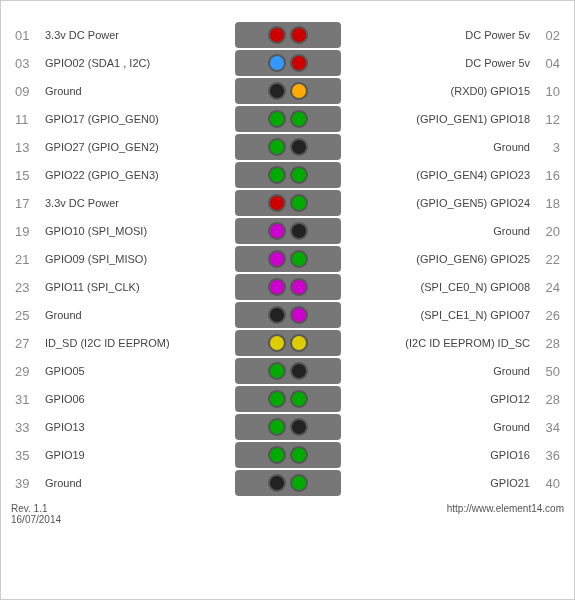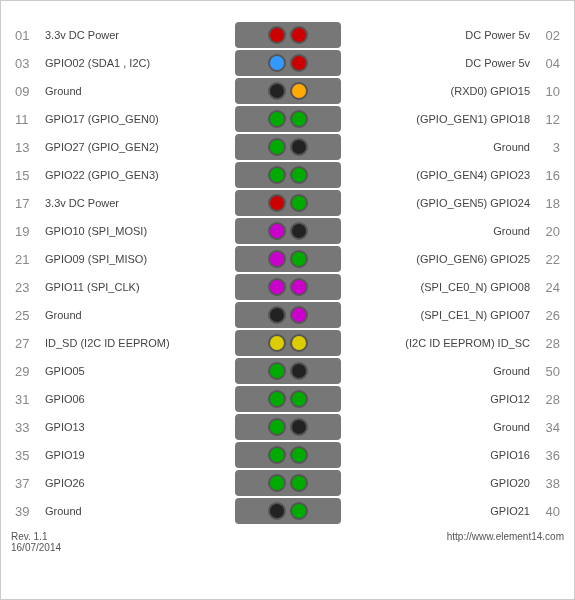--- a/index.html
+++ b/index.html
@@ -328,34 +328,20 @@
               <div class="pin-pair">
                 <div class="pin-circle" style="background: rgb(0, 170, 0);"></div>
                 <div class="pin-circle" style="background: rgb(0, 170, 0);"></div>
               </div>
             </div>
           </td>
           <td class="name-right">GPIO16</td>
           <td class="pin-num pin-num-right">36</td>
         </tr>
         <tr>
-          <td class="pin-num pin-num-left">37</td>
-          <td class="name-left">GPIO26</td>
-          <td class="connector">
-            <div class="connector-body">
-              <div class="pin-pair">
-                <div class="pin-circle" style="background: rgb(0, 170, 0);"></div>
-                <div class="pin-circle" style="background: rgb(0, 170, 0);"></div>
-              </div>
-            </div>
-          </td>
-          <td class="name-right">GPIO20</td>
-          <td class="pin-num pin-num-right">38</td>
-        </tr>
-        <tr>
           <td class="pin-num pin-num-left">39</td>
           <td class="name-left">Ground</td>
           <td class="connector">
             <div class="connector-body">
               <div class="pin-pair">
                 <div class="pin-circle" style="background: rgb(34, 34, 34);"></div>
                 <div class="pin-circle" style="background: rgb(0, 170, 0);"></div>
               </div>
             </div>
           </td>

